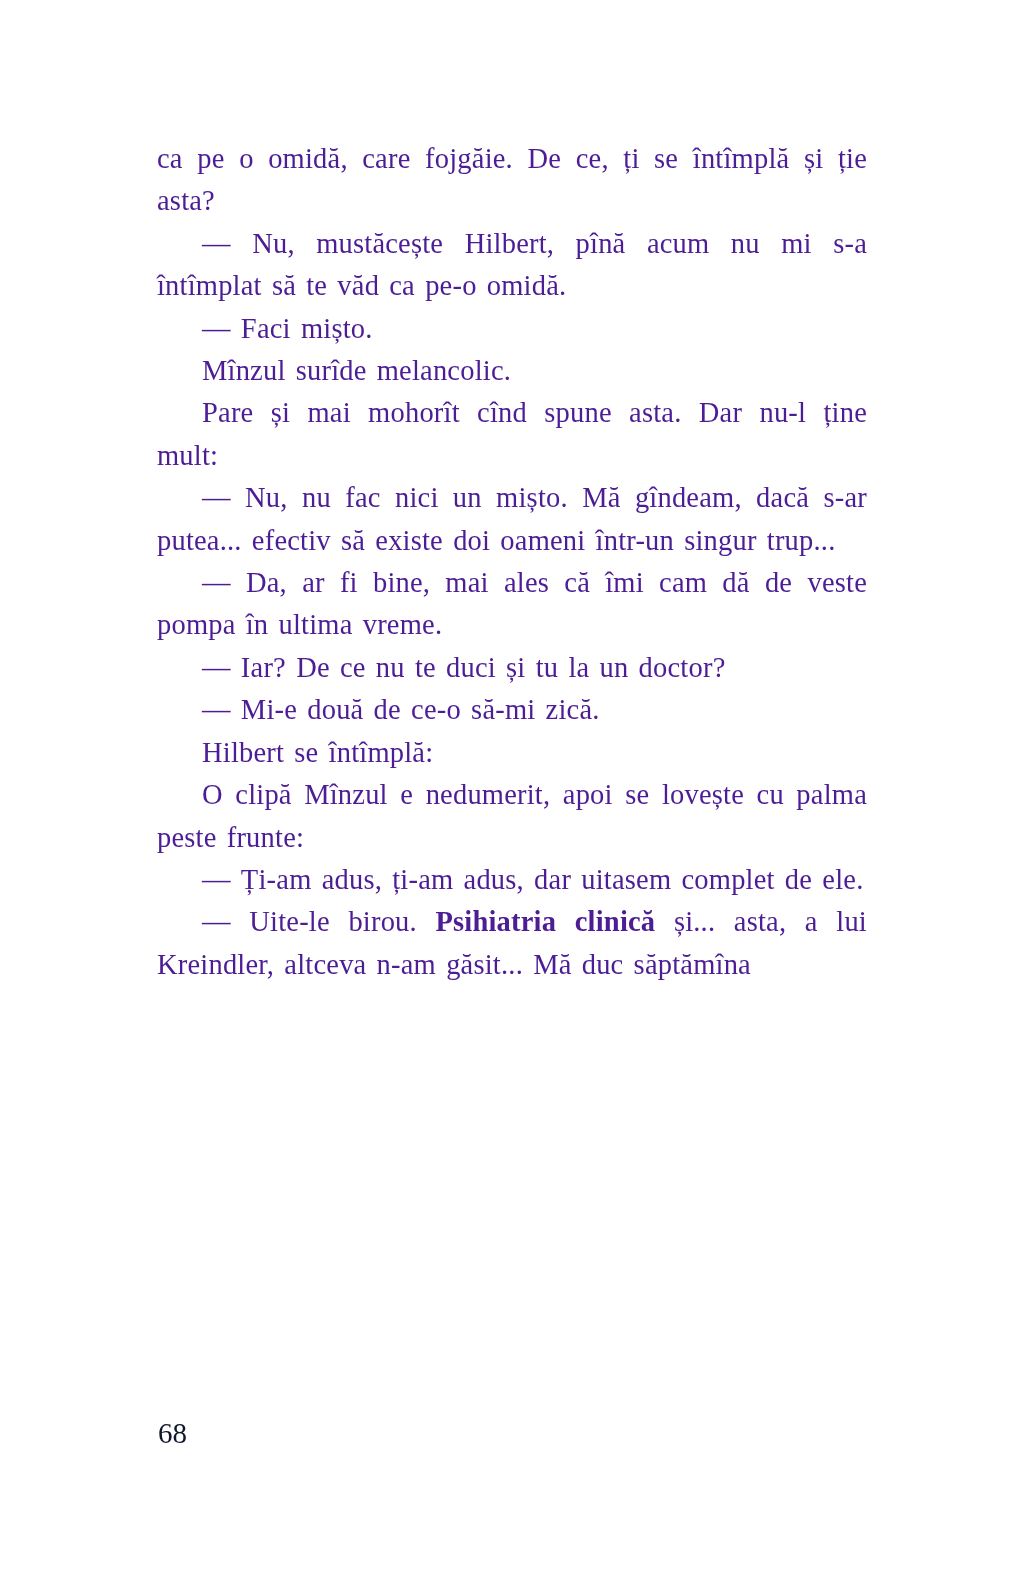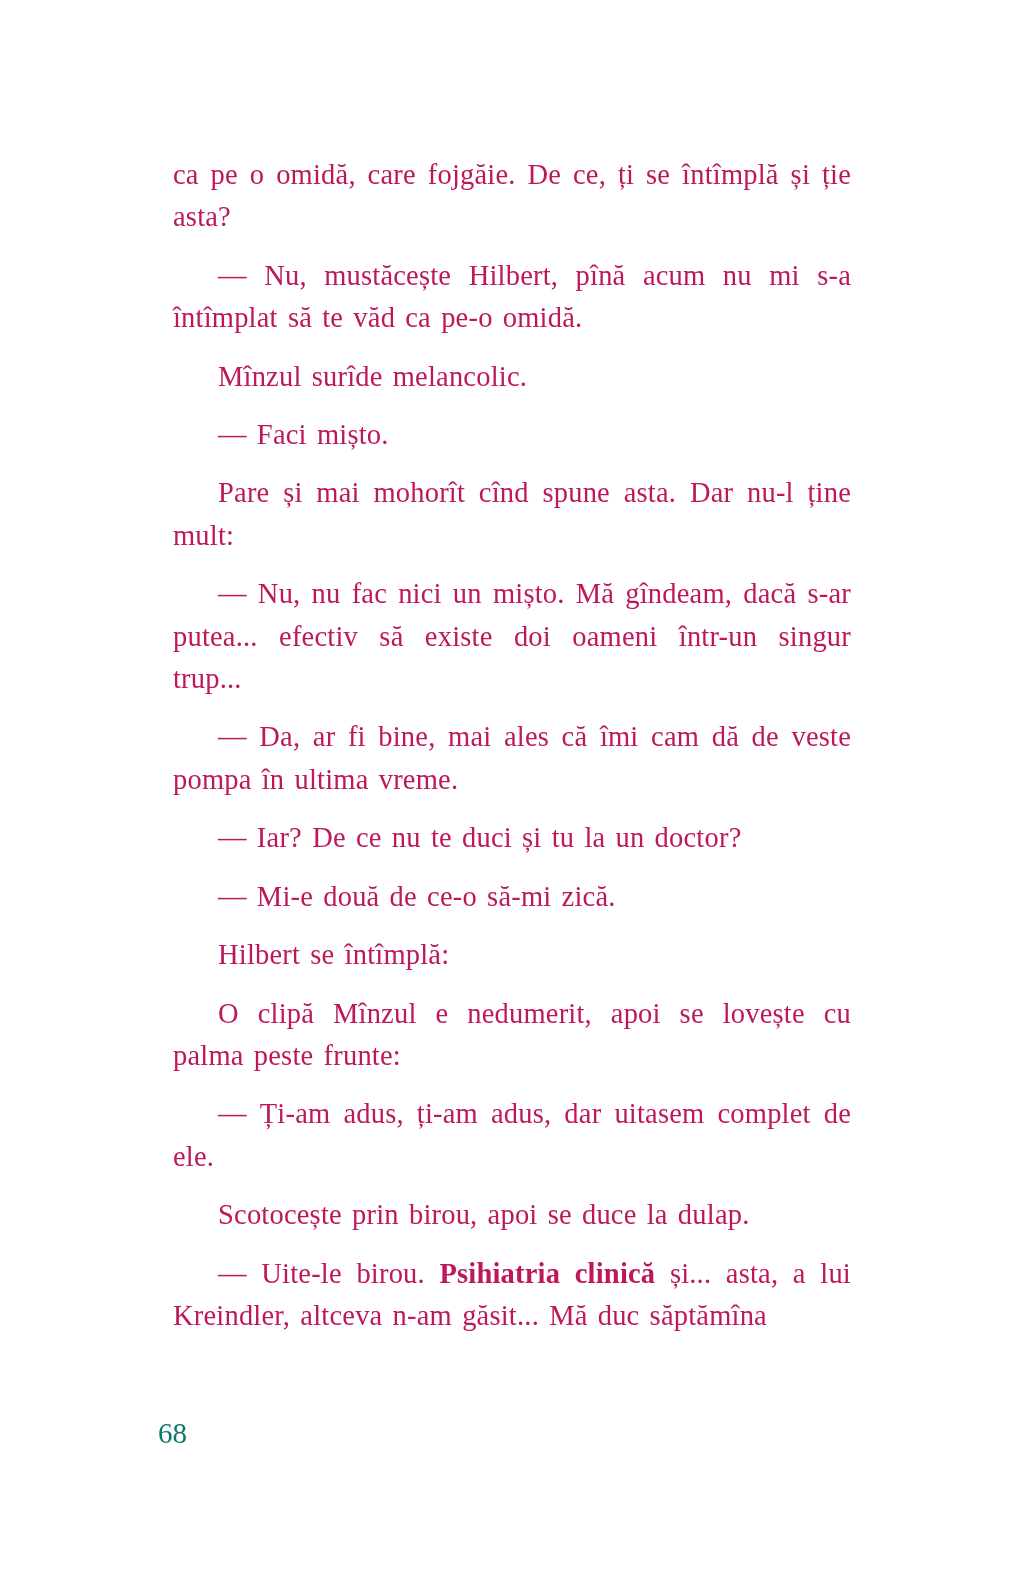--- a/index.html
+++ b/index.html
@@ -15,58 +15,57 @@
     font-family: "Liberation Serif", serif;
     overflow: hidden;
   }
   .text-block {
     position: absolute;
     left: 157px;
     top: 138px;
     width: 710px;
   }
   p.para {
-    margin: 16px;
+    margin: 0;
     padding: 0;
     font-size: 28.5px;
     line-height: 42.4px;
-    color: #be185d;
+    color: #4c1d95;
     text-align: justify;
     word-spacing: 0.10em;
     letter-spacing: 0.2px;
   }
   p.para.indent {
     text-indent: 45px;
   }
   .seg-italic {
     font-weight: 600;
   }
   .page-number {
     position: absolute;
     left: 158px;
     top: 1412px;
     font-size: 29px;
     line-height: 42px;
-    color: #0f766e;
+    color: #0f172a;
   }
 </style>
 </head>
 <body>
 
 <div class="page">
   <div class="text-block">
       <p class="para"><span>ca pe o omidă, care fojgăie. De ce, ți se întîmplă și ție asta?</span></p>
       <p class="para indent"><span>— Nu, mustăcește Hilbert, pînă acum nu mi s-a întîmplat să te văd ca pe-o omidă.</span></p>
+      <p class="para indent"><span>— Faci mișto.</span></p>
       <p class="para indent"><span>Mînzul surîde melancolic.</span></p>
-      <p class="para indent"><span>— Faci mișto.</span></p>
       <p class="para indent"><span>Pare și mai mohorît cînd spune asta. Dar nu-l ține mult:</span></p>
       <p class="para indent"><span>— Nu, nu fac nici un mișto. Mă gîndeam, dacă s-ar putea... efectiv să existe doi oameni într-un singur trup...</span></p>
       <p class="para indent"><span>— Da, ar fi bine, mai ales că îmi cam dă de veste pompa în ultima vreme.</span></p>
       <p class="para indent"><span>— Iar? De ce nu te duci și tu la un doctor?</span></p>
       <p class="para indent"><span>— Mi-e două de ce-o să-mi zică.</span></p>
       <p class="para indent"><span>Hilbert se întîmplă:</span></p>
       <p class="para indent"><span>O clipă Mînzul e nedumerit, apoi se lovește cu palma peste frunte:</span></p>
       <p class="para indent"><span>— Ți-am adus, ți-am adus, dar uitasem complet de ele.</span></p>
-      <p class="para indent"><span>Scotocește prin birou, apoi se duce la dulap.</span></p>
       <p class="para indent"><span>— Uite-le birou. </span><span class="seg-italic">Psihiatria clinică</span><span> și... asta, a lui Kreindler, altceva n-am găsit... Mă duc săptămîna</span></p>
     </div>
   <div class="page-number">68</div>
 </div>
 
 </body></html>

